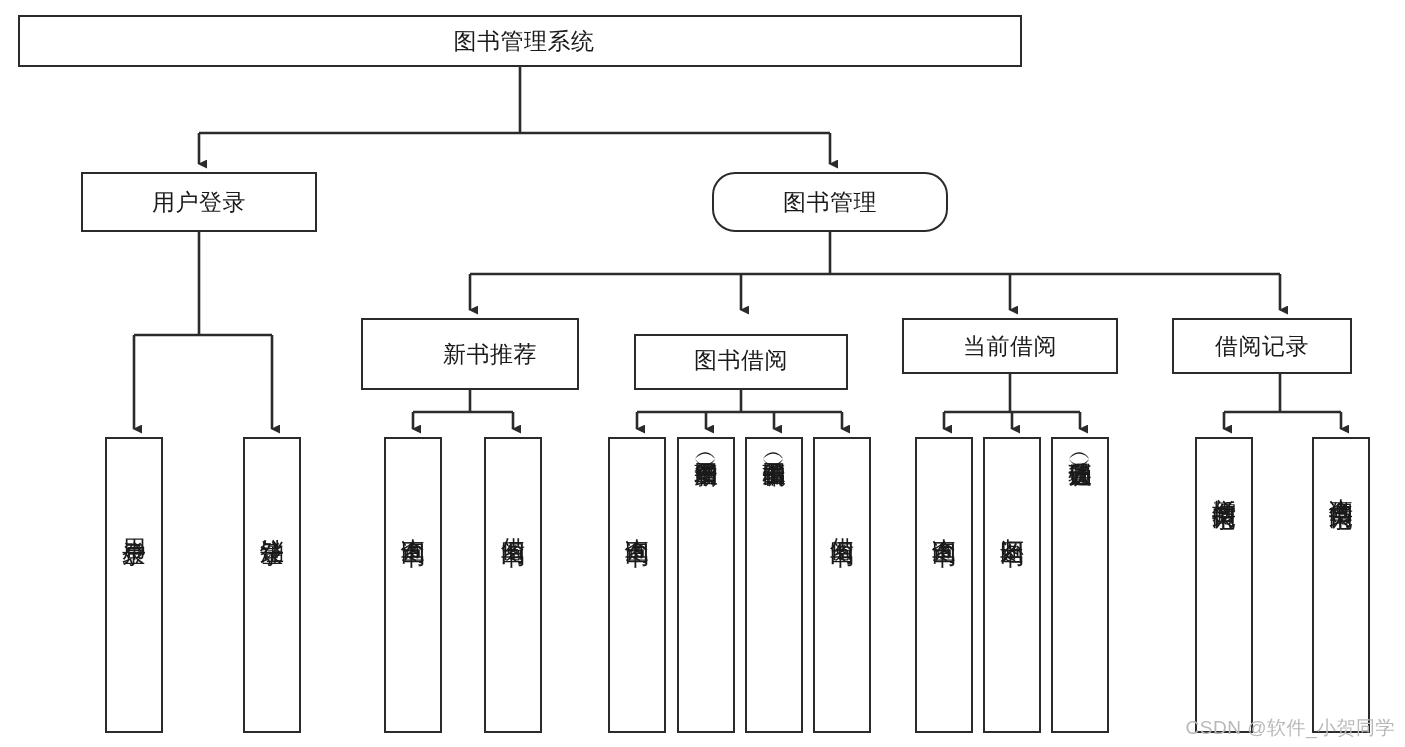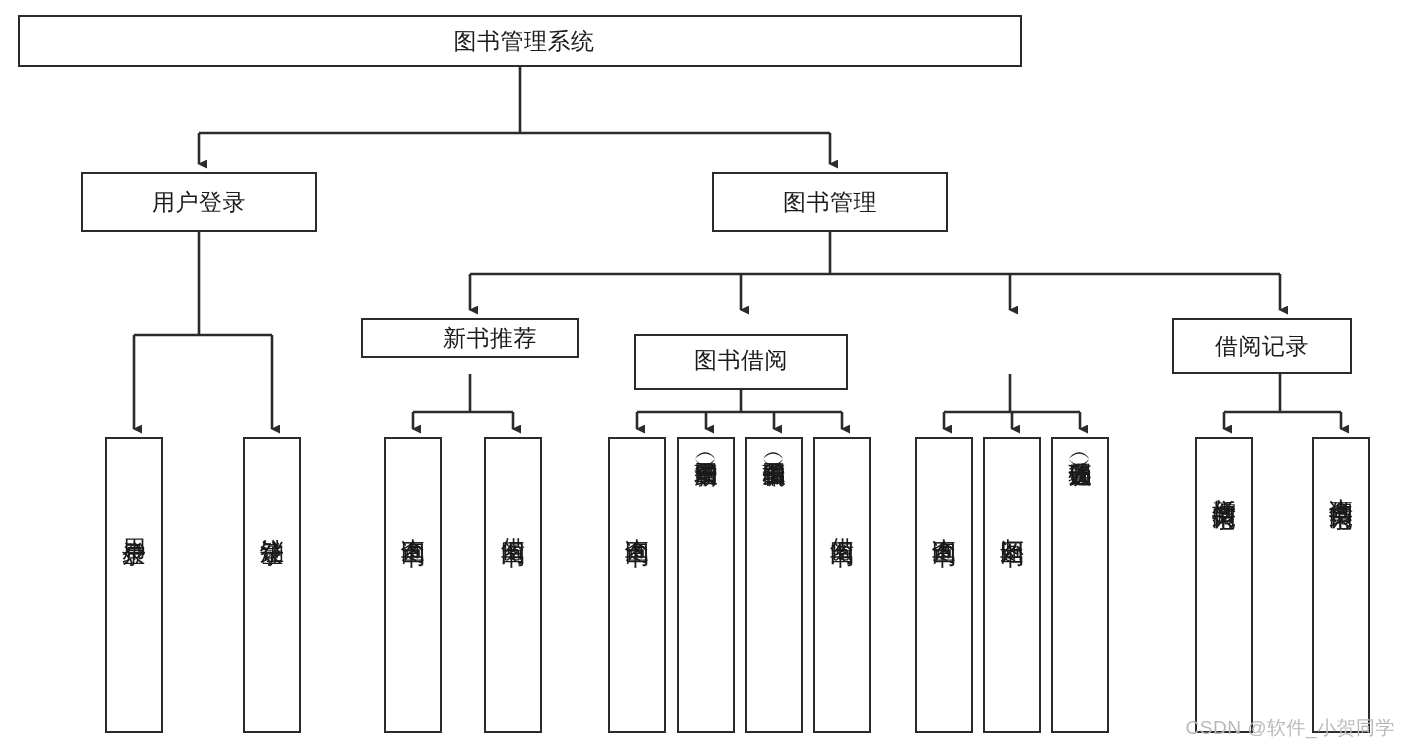--- a/index.html
+++ b/index.html
@@ -130,30 +130,33 @@
     </g>
   </svg>
 
   <div class="node h root" style="left:18px; top:15px; width:1004px; height:52px;padding-left:8px;">
     <span class="lbl">图书管理系统</span>
   </div>
 
   <div class="node h" style="left:81px; top:172px; width:236px; height:60px;">
     <span class="lbl">用户登录</span>
   </div>
-  <div class="node h" style="left:712px; top:172px; width:236px; height:60px;">
+  <div class="node h" style="left:712px; top:172px; width:236px; height:60px;border-radius:23px;">
     <span class="lbl">图书管理</span>
   </div>
 
-  <div class="node h" style="left:361px; top:318px; width:218px; height:40px;padding-left:40px;">
+  <div class="node h" style="left:361px; top:318px; width:218px; height:72px;padding-left:40px;">
     <span class="lbl">新书推荐</span>
   </div>
   <div class="node h" style="left:634px; top:334px; width:214px; height:56px;font-family:Liberation Mono, monospace;">
     <span class="lbl">图书借阅</span>
   </div>
+  <div class="node h" style="left:902px; top:318px; width:216px; height:56px;">
+    <span class="lbl">当前借阅</span>
+  </div>
   <div class="node h" style="left:1172px; top:318px; width:180px; height:56px;">
     <span class="lbl">借阅记录</span>
   </div>
 
   <div class="node v" style="left:105px; top:437px; width:58px; height:296px; padding-top:80px;">
     <span class="lbl">用户登录</span>
   </div>
   <div class="node v" style="left:243px; top:437px; width:58px; height:296px; padding-top:80px;">
     <span class="lbl">注销登录</span>
   </div>

